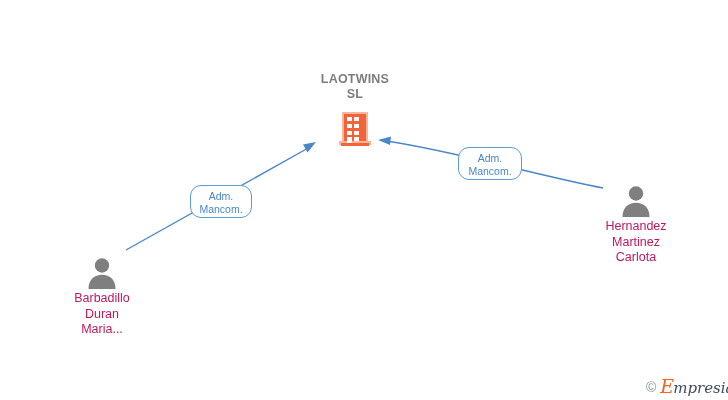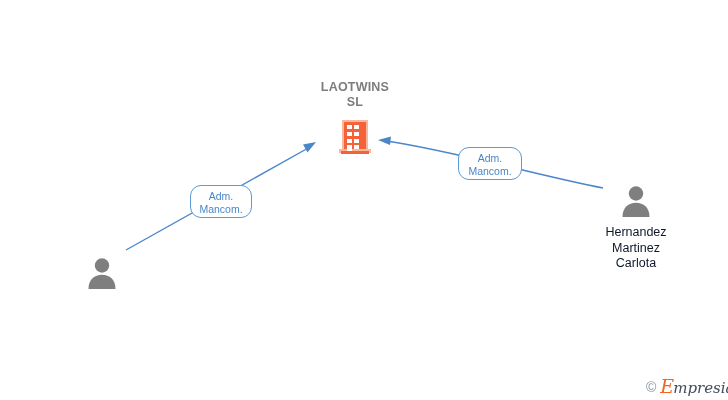--- a/index.html
+++ b/index.html
@@ -25,21 +25,20 @@
     height: 400px;
   }
 
   
   .company-node {
     position: absolute;
     left: 282px;
     top: 72px;
     width: 146px;
     text-align: center;
-    margin-top: 8px;
   }
   .company-title {
     font-size: 12.5px;
     font-weight: bold;
     color: #7d7d7d;
     line-height: 15px;
     letter-spacing: 0.2px;
     white-space: pre-line;
   }
   .building-icon {
@@ -57,23 +56,23 @@
   }
   .person-node.left  { left: 42px;  top: 256px; }
   .person-node.right { left: 576px; top: 184px; }
   .avatar-icon {
     width: 34px;
     height: 34px;
     display: block;
     margin: 0 auto;
   }
   .person-label {
-    margin-top: 7px;
+    margin-top: 1px;
     font-size: 12.5px;
-    color: #0f172a;
+    color: #be185d;
     line-height: 15.5px;
     white-space: pre-line;
   }
 
   
   .edge-label {
     position: absolute;
     box-sizing: border-box;
     background: #ffffff;
     border: 1.3px solid #5b9bd5;
@@ -154,20 +153,23 @@
       <rect x="16" y="27" width="5" height="4" fill="#ffffff"></rect>
       <rect x="9" y="27" width="5" height="6" fill="#ffffff"></rect>
     </svg>
   </div>
 
   <div class="person-node left">
     <svg class="avatar-icon" viewBox="0 0 34 34" xmlns="http://www.w3.org/2000/svg">
       <circle cx="17" cy="9.5" r="7.2" fill="#7f7f7f"></circle>
       <path d="M 3.5 33 C 3.5 23.5, 9.5 18.8, 17 18.8 C 24.5 18.8, 30.5 23.5, 30.5 33 Z" fill="#7f7f7f"></path>
     </svg>
+    <div class="person-label">Barbadillo
+Duran
+Maria...</div>
   </div>
 
   <div class="person-node right">
     <svg class="avatar-icon" viewBox="0 0 34 34" xmlns="http://www.w3.org/2000/svg">
       <circle cx="17" cy="9.5" r="7.2" fill="#7f7f7f"></circle>
       <path d="M 3.5 33 C 3.5 23.5, 9.5 18.8, 17 18.8 C 24.5 18.8, 30.5 23.5, 30.5 33 Z" fill="#7f7f7f"></path>
     </svg>
     <div class="person-label">Hernandez
 Martinez
 Carlota</div>

